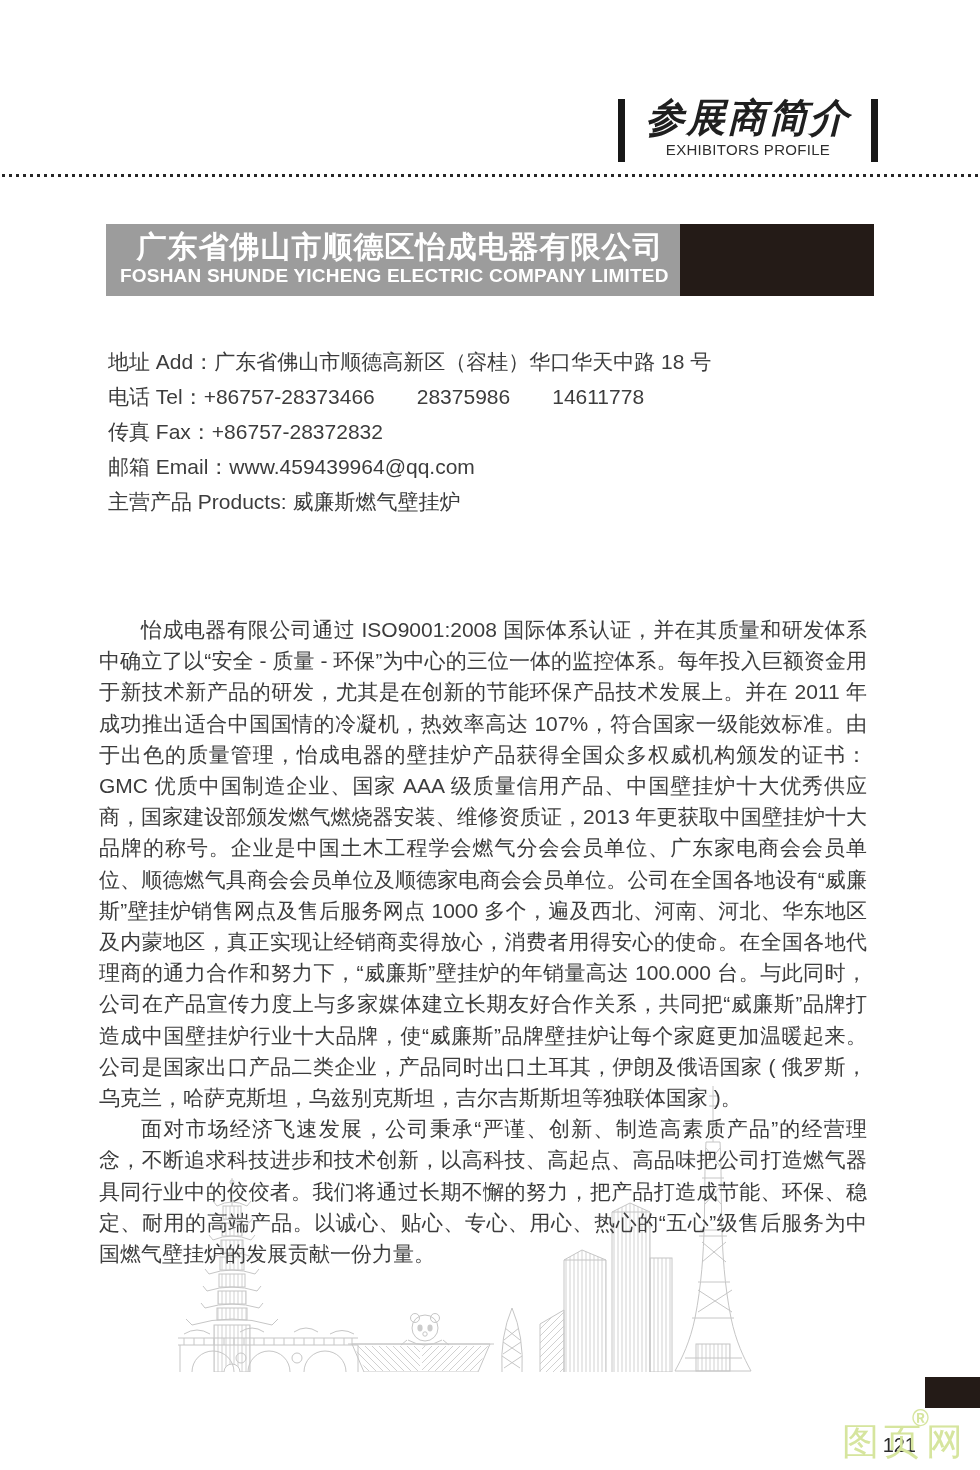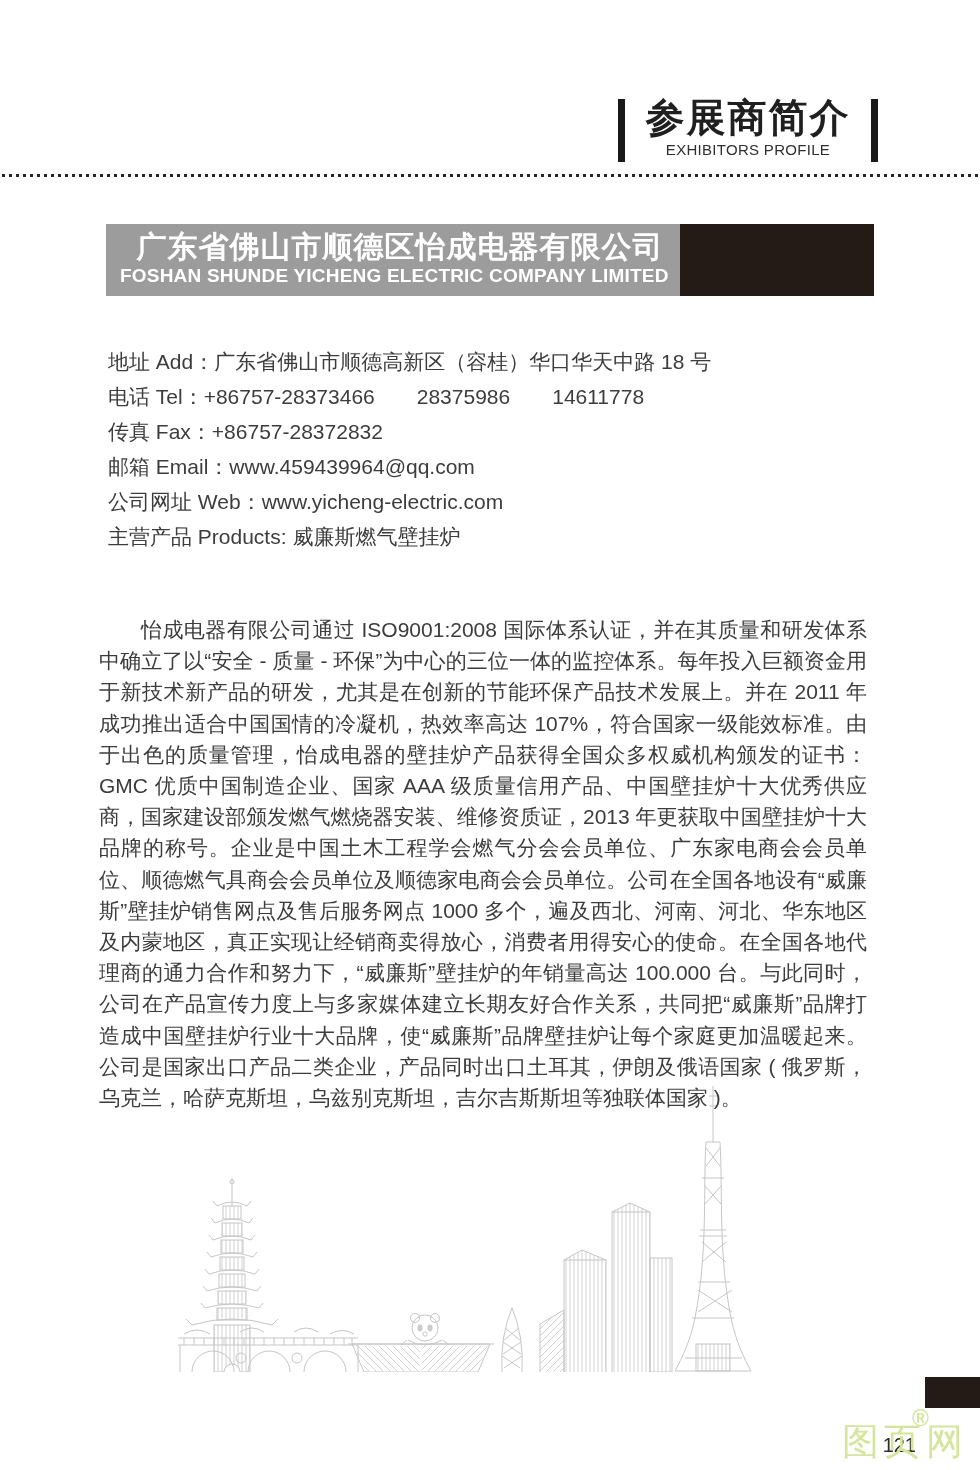--- a/index.html
+++ b/index.html
@@ -3,21 +3,21 @@
 <meta charset="utf-8">
 <style>
   html,body{margin:0;padding:0;background:#ffffff;}
   body{font-family:"Liberation Sans","DejaVu Sans",sans-serif;}
   .page{position:relative;width:980px;height:1470px;background:#ffffff;overflow:hidden;}
 
   
   .masthead{position:absolute;top:97px;left:618px;width:260px;height:68px;display:flex;align-items:stretch;z-index:2;}
   .mast-bar{width:7px;height:63px;background:#181818;margin-top:2px;}
   .mast-titles{flex:1;text-align:center;}
-  .mast-cn{font-size:39px;font-weight:bold;color:#1f1f1f;letter-spacing:2px;line-height:42px;white-space:nowrap;}
+  .mast-cn{font-size:39px;font-weight:bold;color:#1f1f1f;letter-spacing:2px;line-height:42px;white-space:nowrap;font-style:italic;}
   .mast-en{font-size:15px;color:#2e2e2e;letter-spacing:0.3px;line-height:22px;white-space:nowrap;}
 
   
   .dotted{position:absolute;top:173px;left:0;width:980px;height:5px;z-index:2;
     background-image:radial-gradient(circle,#262626 1.6px,rgba(0,0,0,0) 1.8px);
     background-size:7px 5px;background-repeat:repeat-x;background-position:0 50%;}
 
   
   .company-bar{position:absolute;top:224px;left:106px;width:768px;height:72px;display:flex;z-index:2;}
   .company-names{width:574px;background:#9c9c9c;color:#ffffff;box-sizing:border-box;padding:5px 0 0 14px;}
@@ -67,26 +67,26 @@
       <div class="company-en">FOSHAN SHUNDE YICHENG ELECTRIC COMPANY LIMITED</div>
     </div>
     <div class="company-accent"></div>
   </div>
 
   <div class="contacts">
     <div class="contact-line">地址 Add：广东省佛山市顺德高新区（容桂）华口华天中路 18 号</div>
     <div class="contact-line">电话 Tel：+86757-28373466　　28375986　　14611778</div>
     <div class="contact-line">传真 Fax：+86757-28372832</div>
     <div class="contact-line">邮箱 Email：www.459439964@qq.com</div>
-    <div class="contact-line">公司网址 Web：www.yicheng-electric.com</div>
     <div class="contact-line">主营产品 Products: 威廉斯燃气壁挂炉</div>
   </div>
 
   <div class="body-text">
     <p>怡成电器有限公司通过 ISO9001:2008 国际体系认证，并在其质量和研发体系中确立了以“安全 - 质量 - 环保”为中心的三位一体的监控体系。每年投入巨额资金用于新技术新产品的研发，尤其是在创新的节能环保产品技术发展上。并在 2011 年成功推出适合中国国情的冷凝机，热效率高达 107%，符合国家一级能效标准。由于出色的质量管理，怡成电器的壁挂炉产品获得全国众多权威机构颁发的证书：GMC 优质中国制造企业、国家 AAA 级质量信用产品、中国壁挂炉十大优秀供应商，国家建设部颁发燃气燃烧器安装、维修资质证，2013 年更获取中国壁挂炉十大品牌的称号。企业是中国土木工程学会燃气分会会员单位、广东家电商会会员单位、顺德燃气具商会会员单位及顺德家电商会会员单位。公司在全国各地设有“威廉斯”壁挂炉销售网点及售后服务网点 1000 多个，遍及西北、河南、河北、华东地区及内蒙地区，真正实现让经销商卖得放心，消费者用得安心的使命。在全国各地代理商的通力合作和努力下，“威廉斯”壁挂炉的年销量高达 100.000 台。与此同时，公司在产品宣传力度上与多家媒体建立长期友好合作关系，共同把“威廉斯”品牌打造成中国壁挂炉行业十大品牌，使“威廉斯”品牌壁挂炉让每个家庭更加温暖起来。公司是国家出口产品二类企业，产品同时出口土耳其，伊朗及俄语国家 ( 俄罗斯，乌克兰，哈萨克斯坦，乌兹别克斯坦，吉尔吉斯斯坦等独联体国家 )。</p>
+    <p>面对市场经济飞速发展，公司秉承“严谨、创新、制造高素质产品”的经营理念，不断追求科技进步和技术创新，以高科技、高起点、高品味把公司打造燃气器具同行业中的佼佼者。我们将通过长期不懈的努力，把产品打造成节能、环保、稳定、耐用的高端产品。以诚心、贴心、专心、用心、热心的“五心”级售后服务为中国燃气壁挂炉的发展贡献一份力量。</p>
   </div>
 
   <svg class="skyline" viewBox="0 0 700 290" fill="none" stroke="#c6c6c6" stroke-width="1">
     <defs>
       <pattern id="vs" width="4" height="6" patternUnits="userSpaceOnUse">
         <line x1="2" y1="0" x2="2" y2="6" stroke="#cccccc" stroke-width="0.9"></line>
       </pattern>
       <pattern id="hatchL" width="7" height="7" patternUnits="userSpaceOnUse">
         <line x1="0" y1="7" x2="7" y2="0" stroke="#cccccc" stroke-width="0.9"></line>
       </pattern>

